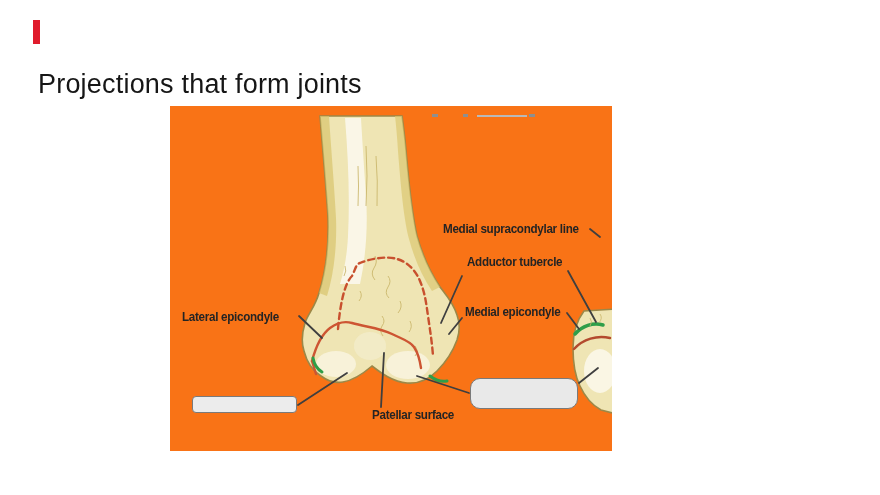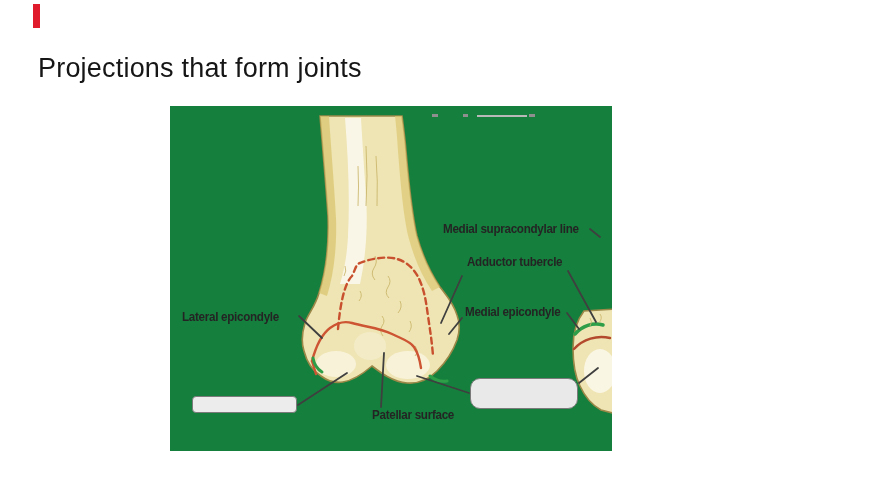--- a/index.html
+++ b/index.html
@@ -1,32 +1,32 @@
 <!DOCTYPE html>
 <html><head>
 <meta charset="utf-8">
 <style>
   html,body { margin:0; padding:0; }
   body {
     width:880px; height:495px; background:#ffffff; overflow:hidden;
     position:relative; font-family:"Liberation Sans", sans-serif;
   }
-  .slide { position:absolute; inset:0; background:#ffffff; }
+  .slide { position:absolute; inset:0; background:#ffffff;margin-top:16px; }
   .accent-bar {
     position:absolute; left:33px; top:4px; width:7px; height:24px;
     background:#e01b2c;
   }
   .title {
     position:absolute; left:38px; top:53px; margin:0;
     font-size:27px; font-weight:400; color:#161616; letter-spacing:0.2px;
     white-space:nowrap;
   }
   .figure {
-    position:absolute; left:170px; top:106px; width:442px; height:345px;
-    background:#15803d;
+    position:absolute; left:170px; top:90px; width:442px; height:345px;
+    background:#f97316;
   }
   .figure svg { position:absolute; left:0; top:0; }
   .lbl {
     position:absolute; white-space:nowrap;
     font-size:12px; font-weight:bold; color:#242424; letter-spacing:-0.3px;
     transform:scaleX(0.97); transform-origin:left top;
   }
   .answer-box {
     position:absolute; background:#ececec; border:1.5px solid #7a7a7a;
     box-sizing:border-box;

